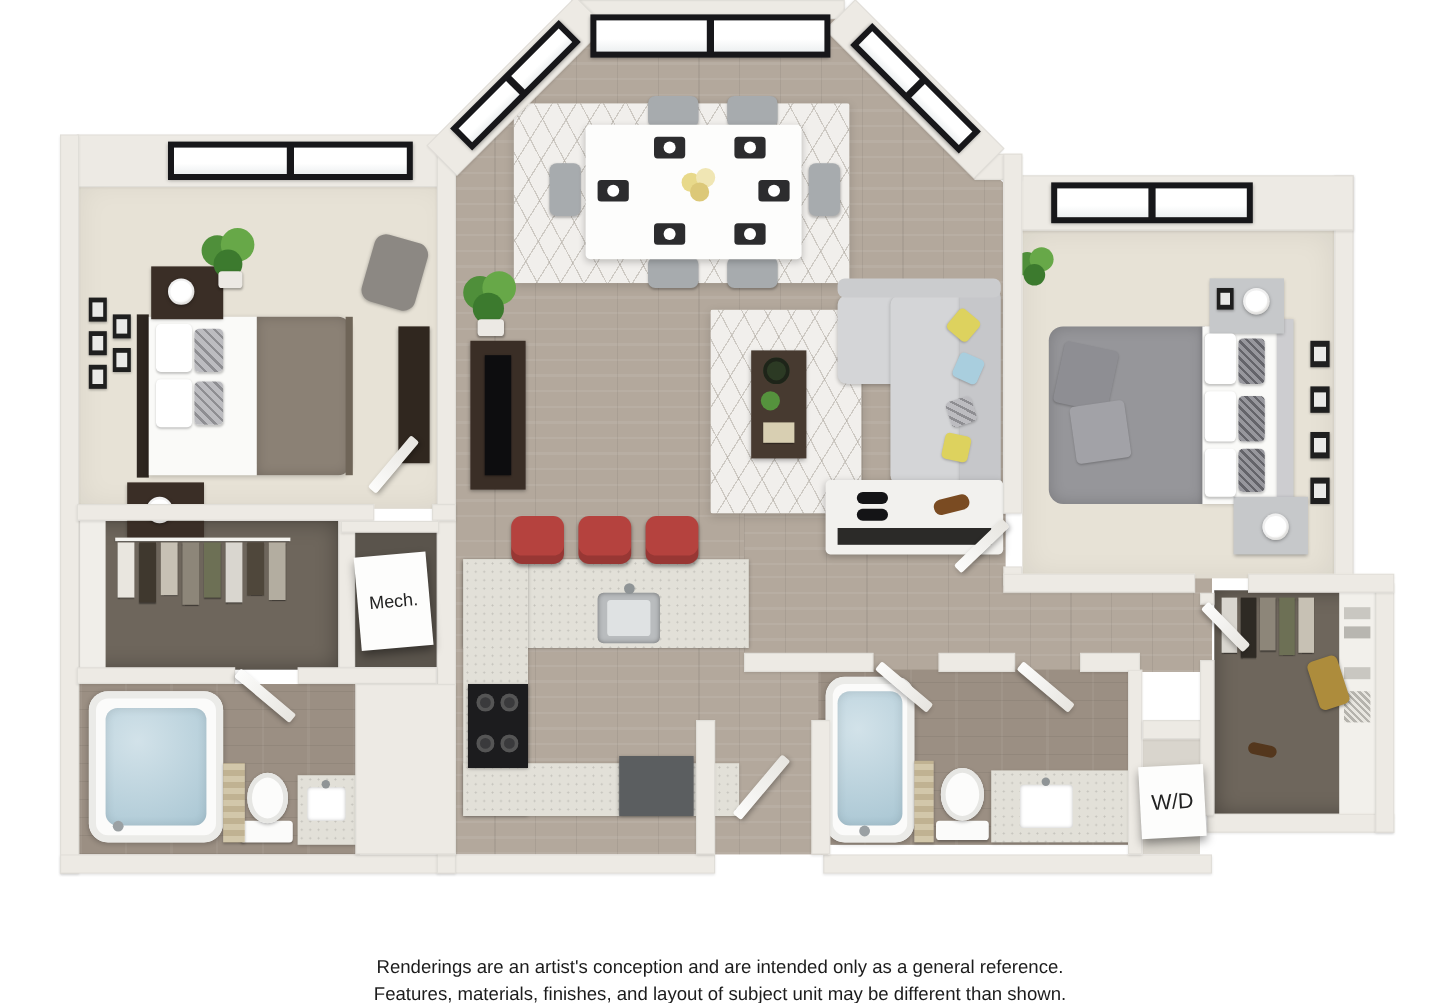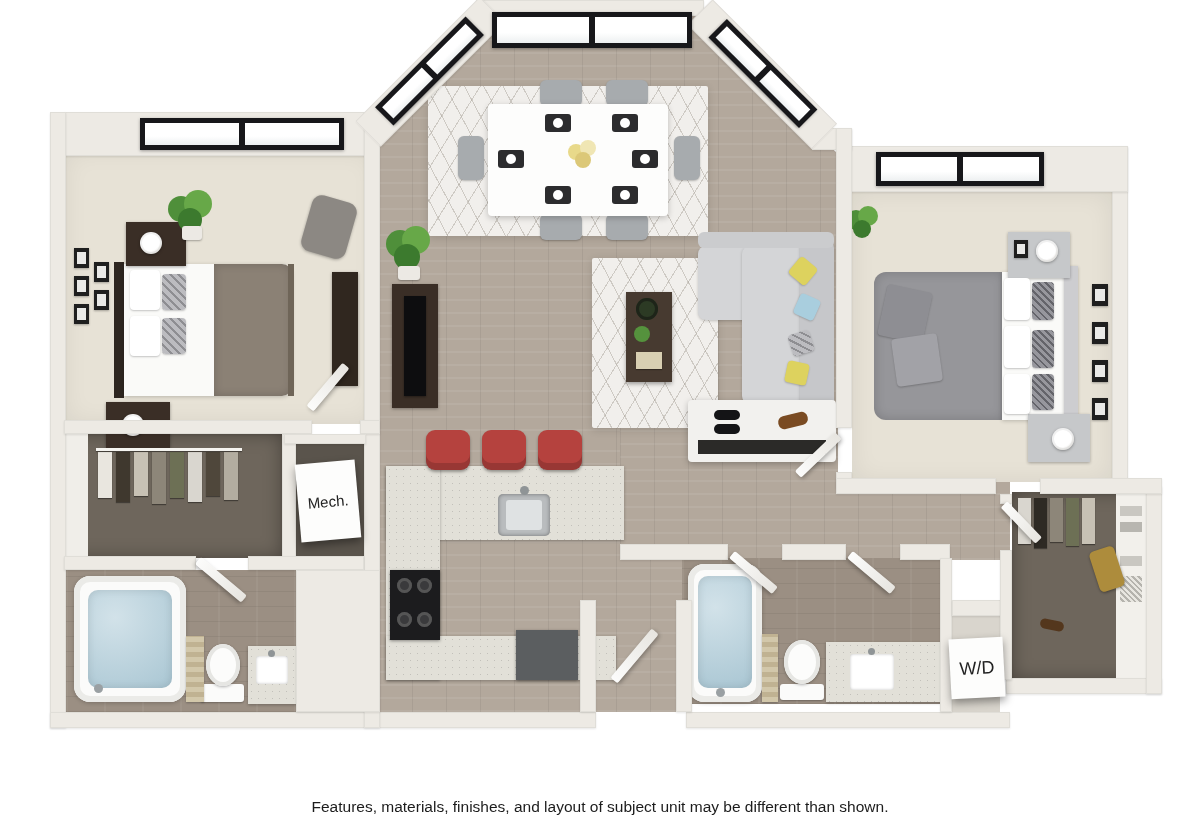--- a/index.html
+++ b/index.html
@@ -329,16 +329,17 @@
   <div class="abs door" style="left:1004px;top:500px;width:50px;transform:rotate(46deg);z-index:40;"></div>
 
   <div class="abs panel-label" style="left:298px;top:462px;width:60px;height:78px;transform:rotate(-5deg);font-size:15px;z-index:50;">
     <span>Mech.</span>
   </div>
   <div class="abs panel-label" style="left:950px;top:638px;width:54px;height:60px;transform:rotate(-3deg);font-size:18px;z-index:50;">
     <span>W/D</span>
   </div>
 
   <div id="disclaimer">
+    <div>Renderings are an artist's conception and are intended only as a general reference.</div>
     <div>Features, materials, finishes, and layout of subject unit may be different than shown.</div>
   </div>
 
 </div>
 
 </body></html>

